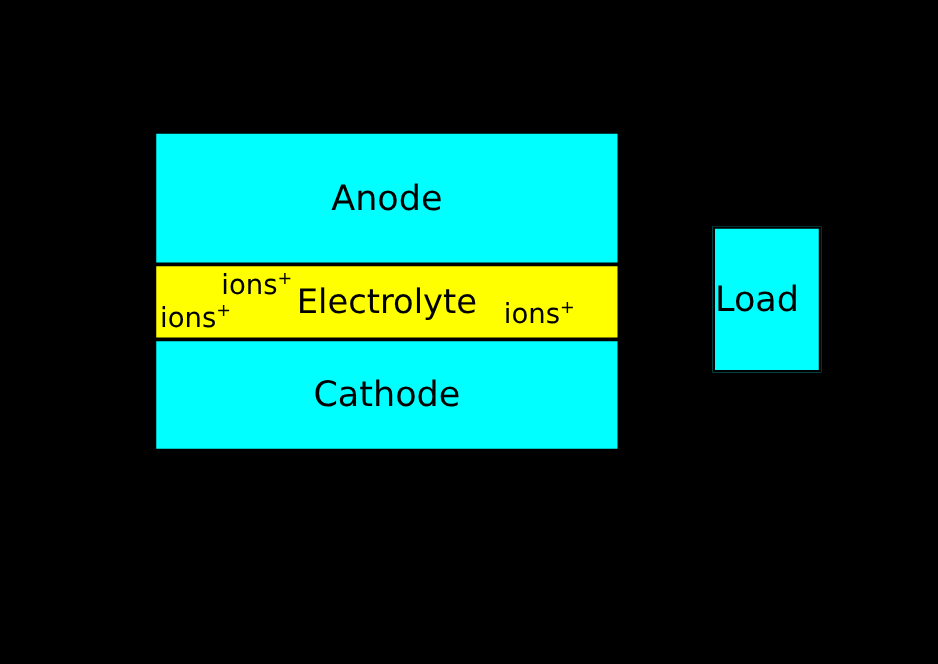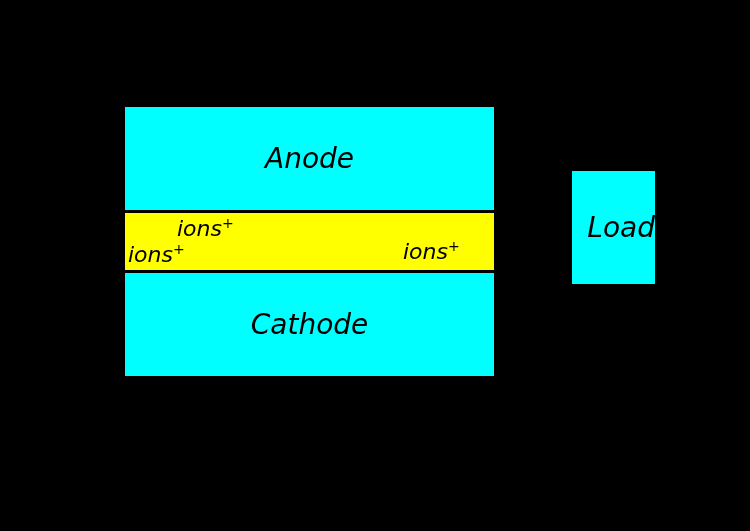--- a/index.html
+++ b/index.html
@@ -8,21 +8,20 @@
     background: #000000;
   }
   .canvas {
     position: relative;
     width: 750px;
     height: 531px;
     background: var(--background, #000000);
     font-family: "DejaVu Sans", "Liberation Sans", sans-serif;
     color: var(--text, #000000);
     overflow: hidden;
-    font-style: italic;
   }
 
   
   .battery-stack {
     position: absolute;
     left: 123px;
     top: 105px;
     width: 373px;
     height: 273px;
     box-sizing: border-box;
@@ -34,21 +33,21 @@
   }
   .layer {
     position: relative;
     width: 100%;
     display: flex;
     align-items: center;
     justify-content: center;
   }
   .layer-anode   { height: 103px; background: var(--electrode, #00ffff); }
   .layer-electrolyte { height: 57px; background: var(--electrolyte, #ffff00); text-align: right; }
-  .layer-cathode { height: 103px; background: var(--electrode, #00ffff); }
+  .layer-cathode { height: 86px; background: var(--electrode, #00ffff); }
 
   .main-label {
     font-size: 28px;
     line-height: 1;
     white-space: nowrap;
   }
   .layer-electrolyte .main-label { font-size: 27px; }
 
   .ion {
     position: absolute;
@@ -60,47 +59,48 @@
     font-size: 64%;
   }
   .ion-1 { left: 52px;  top: 3px;  }
   .ion-2 { left: 3px;   top: 29px; }
   .ion-3 { left: 278px; top: 26px; }
 
   
   .load-box {
     position: absolute;
     left: 570px;
-    top: 169px;
+    top: 181px;
     width: 87px;
     height: 117px;
     box-sizing: border-box;
     border: 2px solid var(--border, #000000);
     background: var(--load, #00ffff);
     display: flex;
     align-items: center;
-    justify-content: flex-end;
+    justify-content: flex-start;
   }
 </style>
 </head>
 <body>
 
 <div class="canvas">
 
   <div class="battery-stack">
 
     <div class="layer layer-anode">
       <span class="main-label">Anode</span>
     </div>
 
     <div class="layer layer-electrolyte">
       <span class="ion ion-1"><span>ions</span><sup>+</sup></span>
 
       <span class="ion ion-2"><span>ions</span><sup>+</sup></span>
 
+      <span class="main-label">Electrolyte</span>
 
       <span class="ion ion-3"><span>ions</span><sup>+</sup></span>
     </div>
 
     <div class="layer layer-cathode">
       <span class="main-label">Cathode</span>
     </div>
 
   </div>
 

